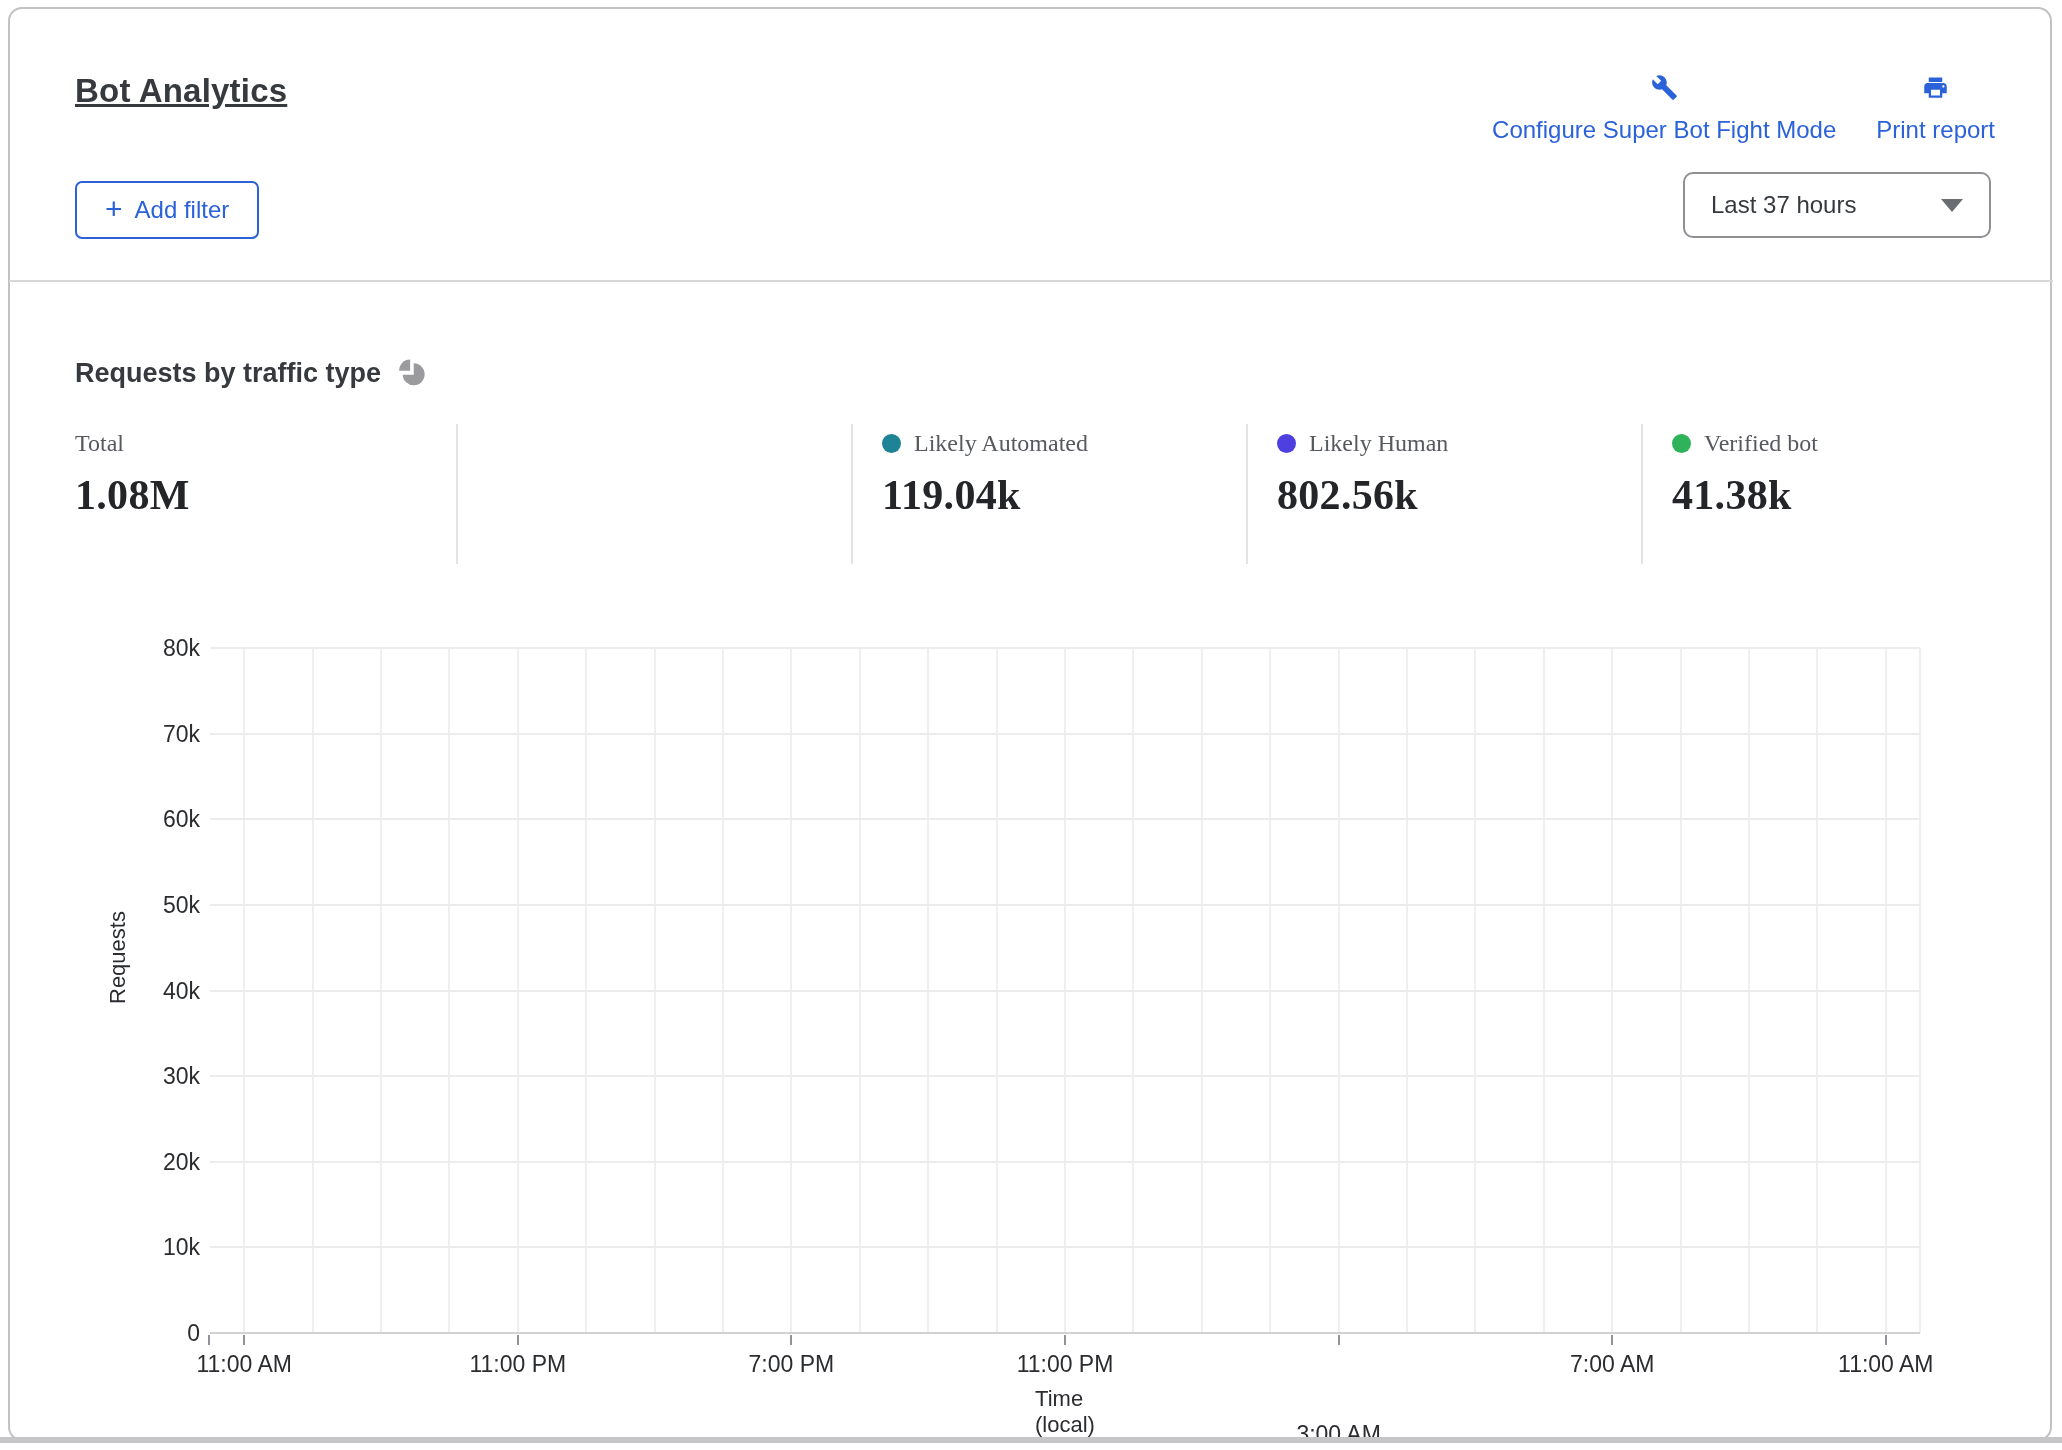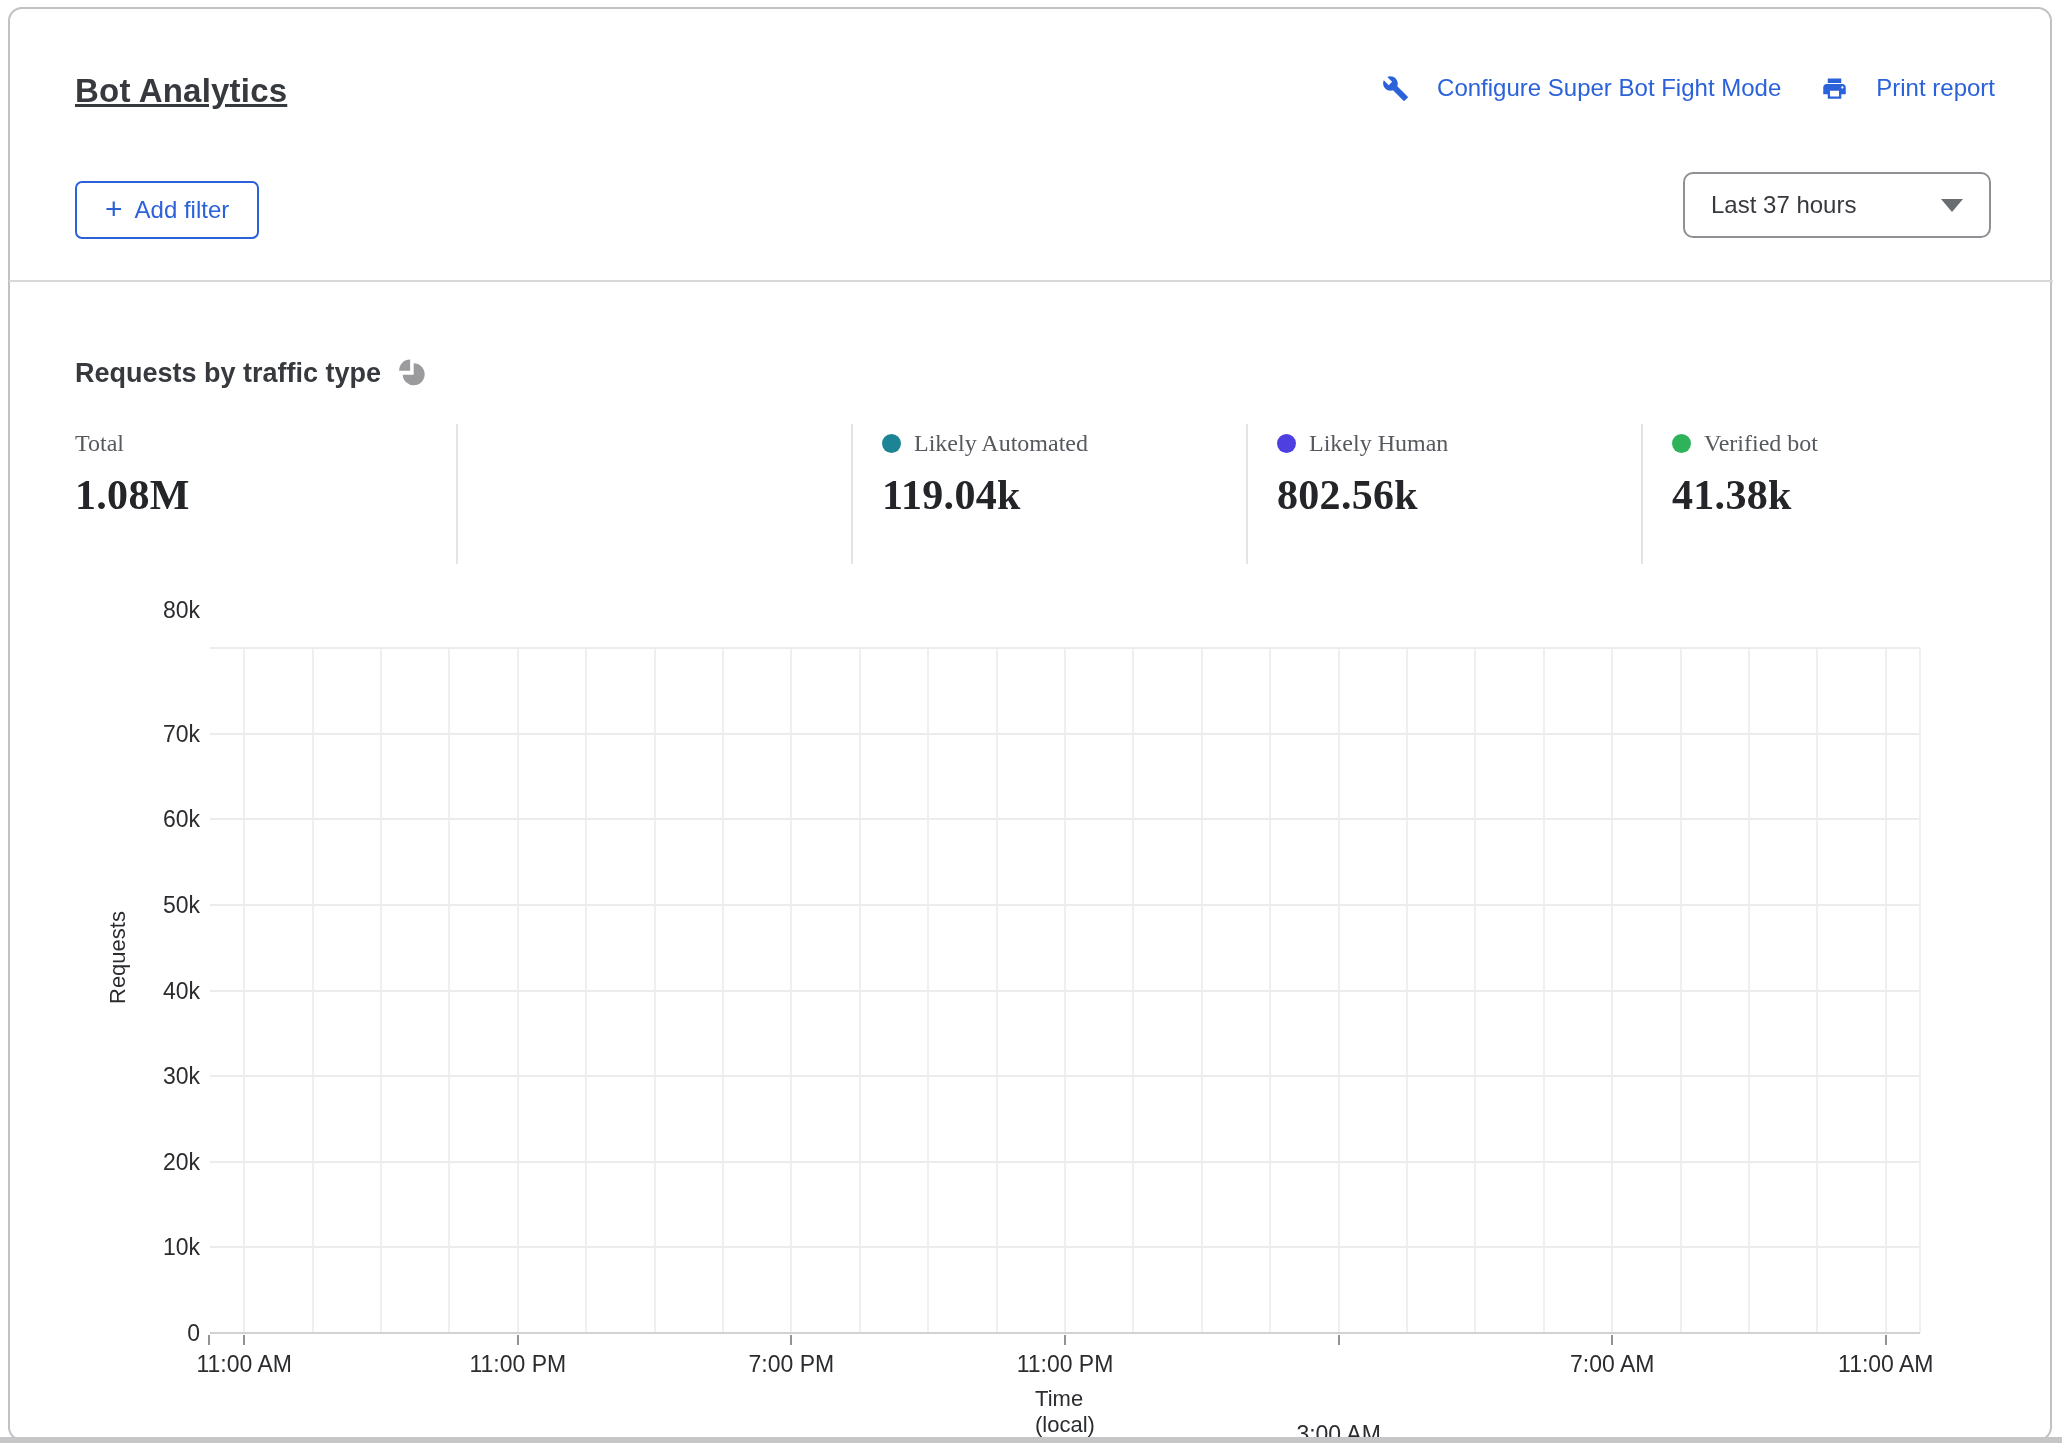--- a/index.html
+++ b/index.html
@@ -4,21 +4,21 @@
 <style>
   html,body{margin:0;padding:0;background:#ffffff;}
   body{width:2062px;height:1450px;position:relative;font-family:"Liberation Sans","DejaVu Sans",sans-serif;color:#3a3d41;overflow:hidden;}
   .abs{position:absolute;}
   
   #card{left:8px;top:7px;width:2044px;height:1434px;border:2px solid #c2c2c6;border-radius:14px;background:#fff;box-sizing:border-box;}
   #bottom-strip{left:0;top:1437px;width:2062px;height:6px;background:#c6c6c9;}
   
   #page-title{left:75px;top:72px;font-size:33px;font-weight:700;color:#36393d;letter-spacing:.2px;text-decoration:underline;}
   #header-links{right:67px;top:74px;display:flex;gap:40px;align-items:center;}
-  .hlink{display:flex;align-items:center;gap:28px;color:#2b62d9;font-size:24px;cursor:pointer;}
+  .hlink{display:flex;align-items:center;gap:15px;color:#2b62d9;font-size:24px;cursor:pointer;flex-direction:column;}
   .hlink svg{display:block;}
   
   #add-filter{left:75px;top:181px;height:58px;padding:0 28px;display:inline-flex;align-items:center;gap:12px;border:2px solid #2b62d9;border-radius:7px;color:#2b62d9;font-size:24px;background:#fff;box-sizing:border-box;cursor:pointer;}
   #add-filter .plus{font-size:30px;font-weight:400;line-height:1;position:relative;top:-1px;}
   
   #time-range{left:1683px;top:172px;width:308px;height:66px;border:2px solid #8e9094;border-radius:10px;background:#fff;box-sizing:border-box;display:flex;align-items:center;justify-content:space-between;padding:0 26px;cursor:pointer;}
   #time-range .val{font-size:24px;color:#36393d;}
   .caret{width:0;height:0;border-left:11px solid transparent;border-right:11px solid transparent;border-top:13px solid #696c70;}
   
   #header-divider{left:9px;top:280px;width:2044px;height:2px;background:#d8d8db;}
@@ -162,21 +162,21 @@
     <div class="ytick" style="left: 110px; top: 1076.12px;">30k</div>
     <div class="gridline-h" style="left: 210px; width: 1710px; top: 989.5px;"></div>
     <div class="ytick" style="left: 110px; top: 990.5px;">40k</div>
     <div class="gridline-h" style="left: 210px; width: 1710px; top: 903.875px;"></div>
     <div class="ytick" style="left: 110px; top: 904.875px;">50k</div>
     <div class="gridline-h" style="left: 210px; width: 1710px; top: 818.25px;"></div>
     <div class="ytick" style="left: 110px; top: 819.25px;">60k</div>
     <div class="gridline-h" style="left: 210px; width: 1710px; top: 732.625px;"></div>
     <div class="ytick" style="left: 110px; top: 733.625px;">70k</div>
     <div class="gridline-h" style="left: 210px; width: 1710px; top: 647px;"></div>
-    <div class="ytick" style="left: 110px; top: 610px; text-align: right;">80k</div>
+    <div class="ytick" style="left: 110px; top: 648px; text-align: right;">80k</div>
     <div class="xtick-mark" style="left: 243.2px; top: 1335px;"></div>
     <div class="xtick-label" style="left: 244.2px; top: 1351px;">11:00 AM</div>
     <div class="xtick-mark" style="left: 516.8px; top: 1335px;"></div>
     <div class="xtick-label" style="left: 517.8px; top: 1351px;">11:00 PM</div>
     <div class="xtick-mark" style="left: 790.4px; top: 1335px;"></div>
     <div class="xtick-label" style="left: 791.4px; top: 1351px;">7:00 PM</div>
     <div class="xtick-mark" style="left: 1064px; top: 1335px;"></div>
     <div class="xtick-label" style="left: 1065px; top: 1351px;">11:00 PM</div>
     <div class="xtick-mark" style="left: 1337.6px; top: 1335px;"></div>
     <div class="xtick-label" style="left: 1338.6px; top: 1413px; margin-top: 8px;">3:00 AM</div>

